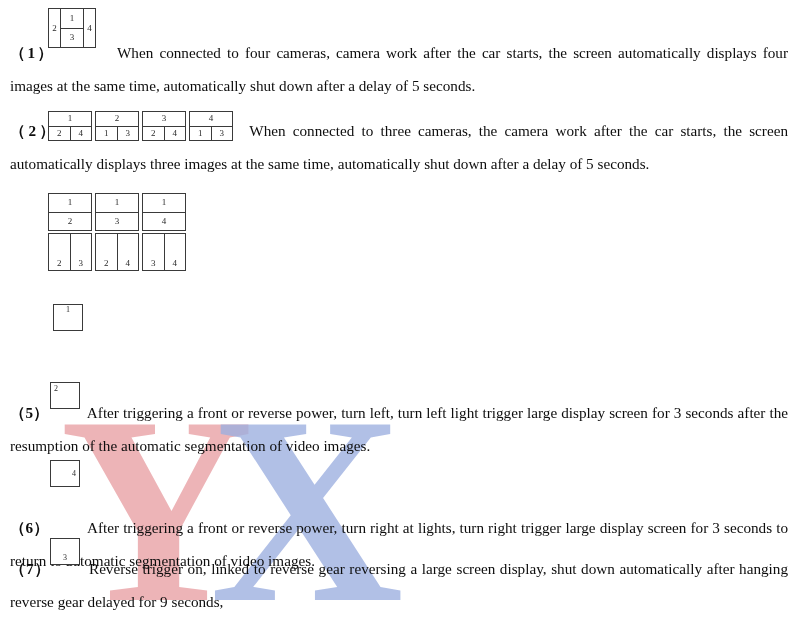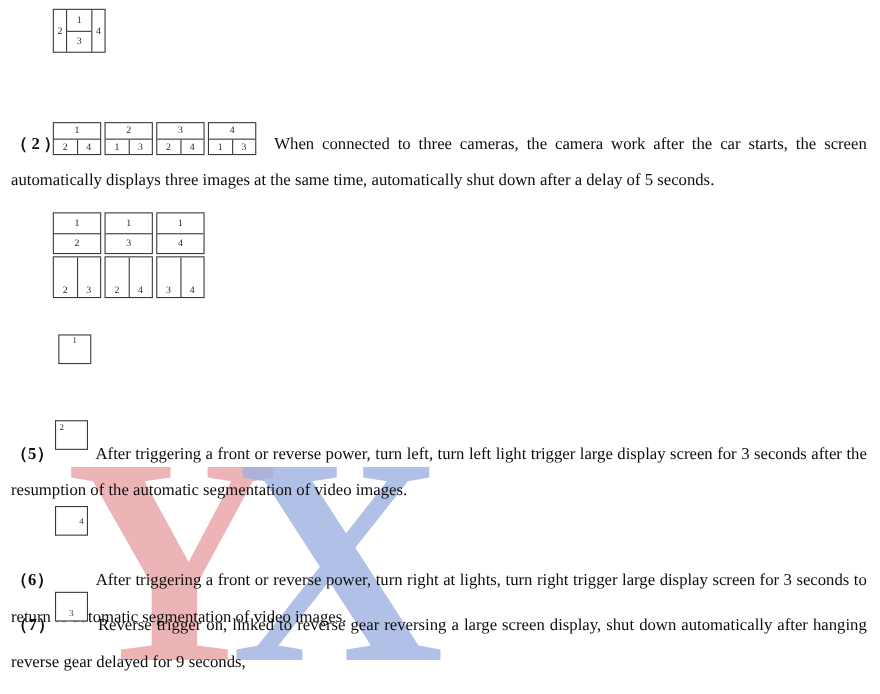--- a/index.html
+++ b/index.html
@@ -226,20 +226,24 @@
           </div>
           <div class="cell">
             <span class="num">3</span>
           </div>
         </div>
         <div class="colR">
           <span class="num">4</span>
         </div>
       </div>
     </div>
+    <div class="para abs" style="left:10px; top:36px; width:778px;">
+      <span class="marker">（1）</span>
+      <span style="display:inline-block;width:56px;"></span><span class="body">When connected to four cameras, camera work after the car starts, the screen automatically displays four images at the same time, automatically shut down after a delay of 5 seconds.</span>
+    </div>
   </div>
 
   <div class="block" style="height:86px;">
     <div class="abs" style="left:48px; top:9px;">
       <div class="dia-group">
 
         <div class="dia dia-t1b2">
           <div class="top">
             <span class="num">1</span>
           </div>

